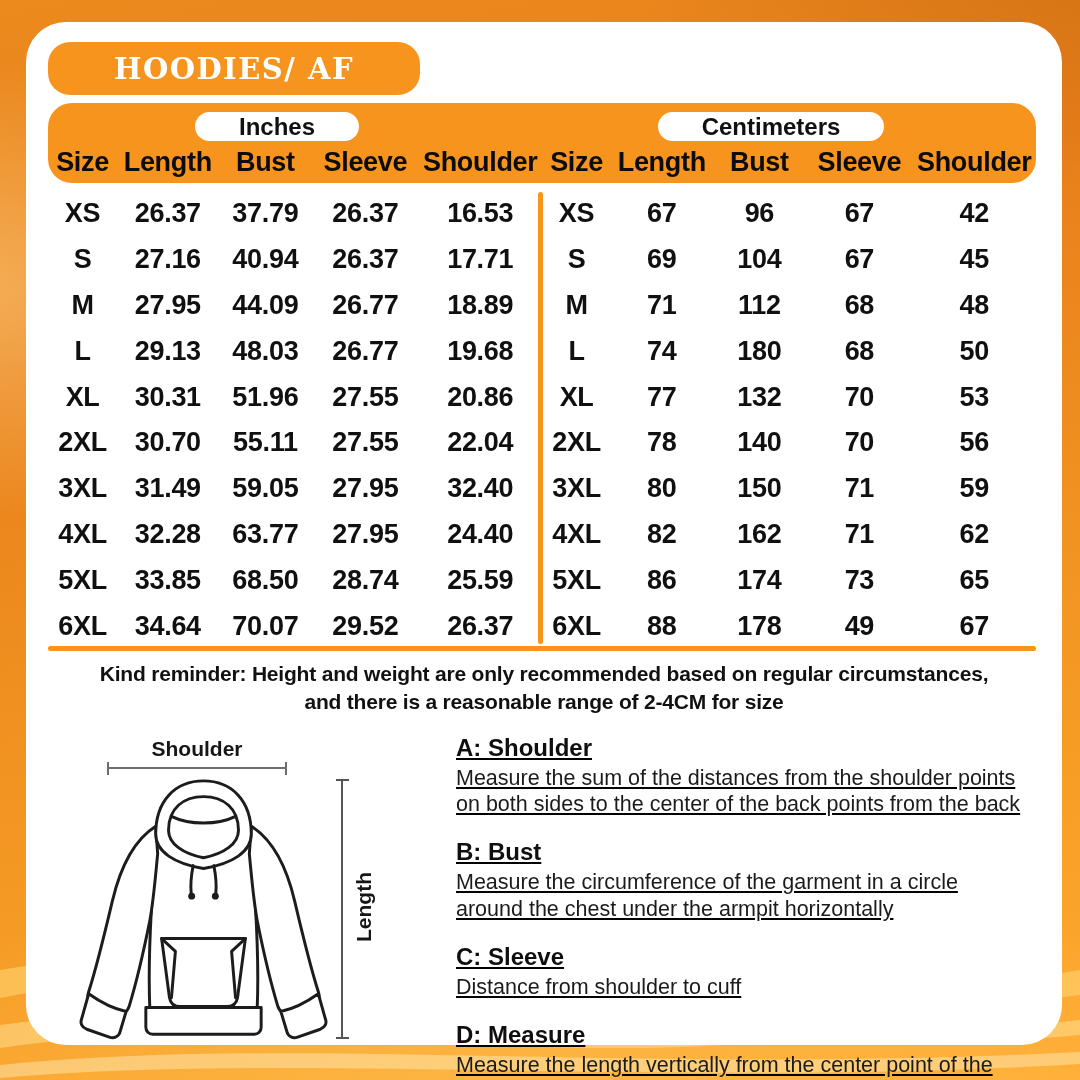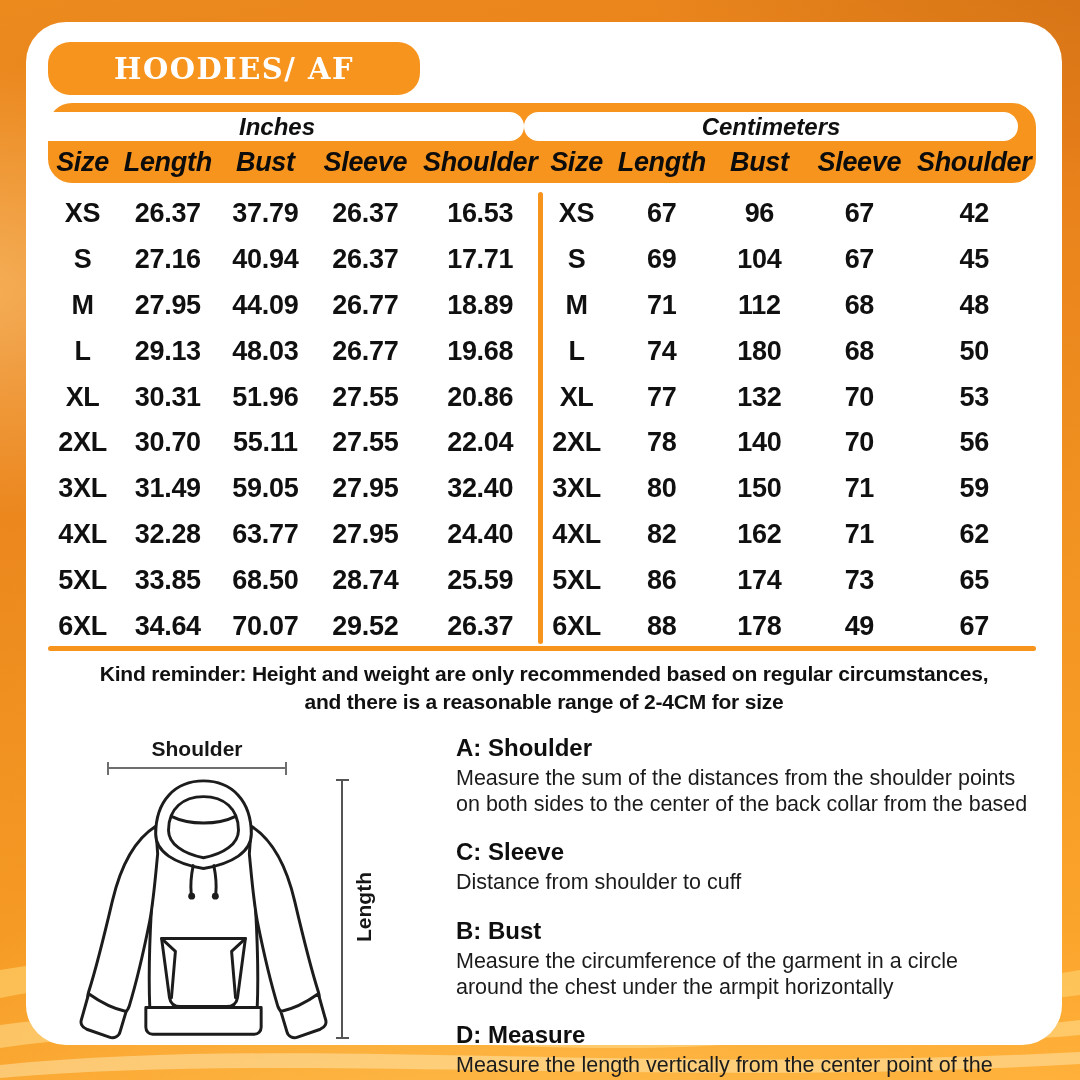--- a/index.html
+++ b/index.html
@@ -26,21 +26,21 @@
   .title-badge span{
     font-family:"DejaVu Serif","Liberation Serif",serif;
     font-weight:bold;font-size:29px;color:#ffffff;letter-spacing:1.5px;
   }
   
   .header-band{
     position:absolute;left:22px;top:81px;width:988px;height:80px;
     background:var(--accent,#f7941d);border-radius:24px;
     display:flex;
   }
-  .band-half{width:494px;display:flex;flex-direction:column;font-style:italic;}
+  .band-half{width:494px;display:flex;flex-direction:column;align-items:center;}
   .unit-pill{
     margin-top:9px;background:#ffffff;border-radius:16px;height:29px;
     padding:0 44px;display:flex;align-items:center;justify-content:center;
     transform:translateX(-18px);
   }
   .unit-pill span{font-weight:700;font-size:24px;color:#101010;}
   .cols-row{
     width:100%;flex:1;display:grid;
     grid-template-columns:14% 20.5% 19% 21.5% 25%;
     align-items:center;
@@ -71,21 +71,21 @@
   .mline-v{position:absolute;left:270px;top:60px;height:260px;border-left:2px solid #555;}
   .mline-v::before,.mline-v::after{content:"";position:absolute;left:-7px;width:13px;height:2px;background:#555;}
   .mline-v::before{top:0;}
   .mline-v::after{bottom:0;}
   .length-label{
     position:absolute;left:238px;top:176px;width:110px;text-align:center;
     font-weight:700;font-size:21px;color:#161616;
     transform:rotate(-90deg);transform-origin:center;
   }
   .measure-list{position:absolute;left:430px;top:712px;width:580px;}
-  .m-item{margin-bottom:21px;}
+  .m-item{margin-bottom:21px;text-decoration:underline;}
   .m-item .m-title{font-weight:700;font-size:24px;color:#0f0f0f;margin:0 0 3px 0;}
   .m-item .m-desc{font-weight:400;font-size:21.5px;line-height:1.22;color:#1b1b1b;margin:0;white-space:pre-line;}
 </style>
 </head>
 <body>
 
 <svg class="bg-waves" viewBox="0 0 1080 260" preserveAspectRatio="none">
   <path d="M0,150 C220,110 430,180 640,160 C830,142 980,170 1080,150 L1080,175 C960,192 820,165 640,183 C440,203 210,135 0,178 Z" fill="#ffd878" opacity="0.55"></path>
   <path d="M0,205 C260,170 520,225 760,205 C900,193 1010,210 1080,200 L1080,215 C990,225 880,210 760,222 C520,245 250,192 0,228 Z" fill="#ffe49a" opacity="0.5"></path>
   <path d="M0,245 C300,215 640,255 1080,232 L1080,244 C660,268 300,232 0,258 Z" fill="#ffefc0" opacity="0.45"></path>
@@ -301,31 +301,31 @@
       </g>
     </svg>
     <div class="mline-v"></div>
     <div class="length-label">Length</div>
   </div>
 
   <div class="measure-list">
       <div class="m-item">
         <p class="m-title">A: Shoulder</p>
         <p class="m-desc">Measure the sum of the distances from the shoulder points
-on both sides to the center of the back collar from the based</p>
-      </div>
-      <div class="m-item">
-        <p class="m-title">C: Sleeve</p>
-        <p class="m-desc">Distance from shoulder to cuff</p>
+on both sides to the center of the back points from the back</p>
       </div>
       <div class="m-item">
         <p class="m-title">B: Bust</p>
         <p class="m-desc">Measure the circumference of the garment in a circle
 around the chest under the armpit horizontally</p>
       </div>
       <div class="m-item">
+        <p class="m-title">C: Sleeve</p>
+        <p class="m-desc">Distance from shoulder to cuff</p>
+      </div>
+      <div class="m-item">
         <p class="m-title">D: Measure</p>
         <p class="m-desc">Measure the length vertically from the center point of the seam
 between the back collar and the garment to the edge of the hem</p>
       </div>
     </div>
 
 </div>
 
 </body></html>

